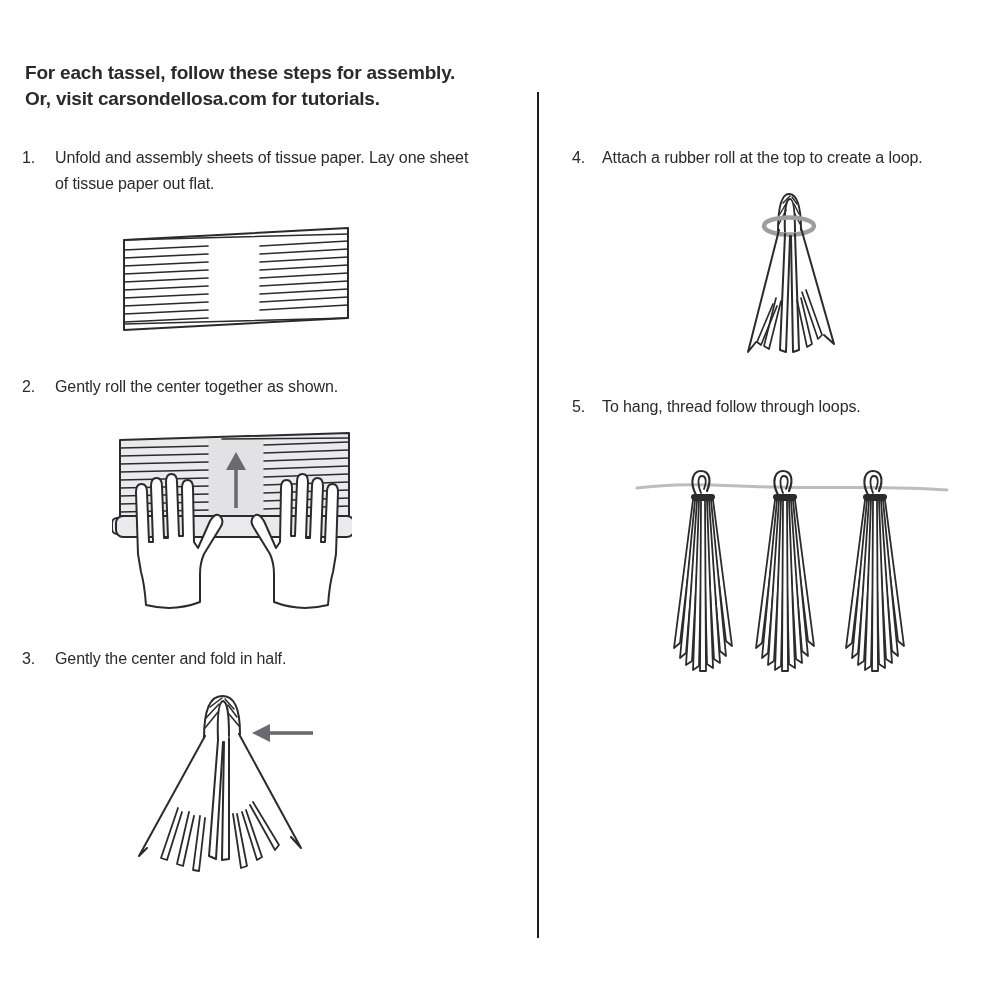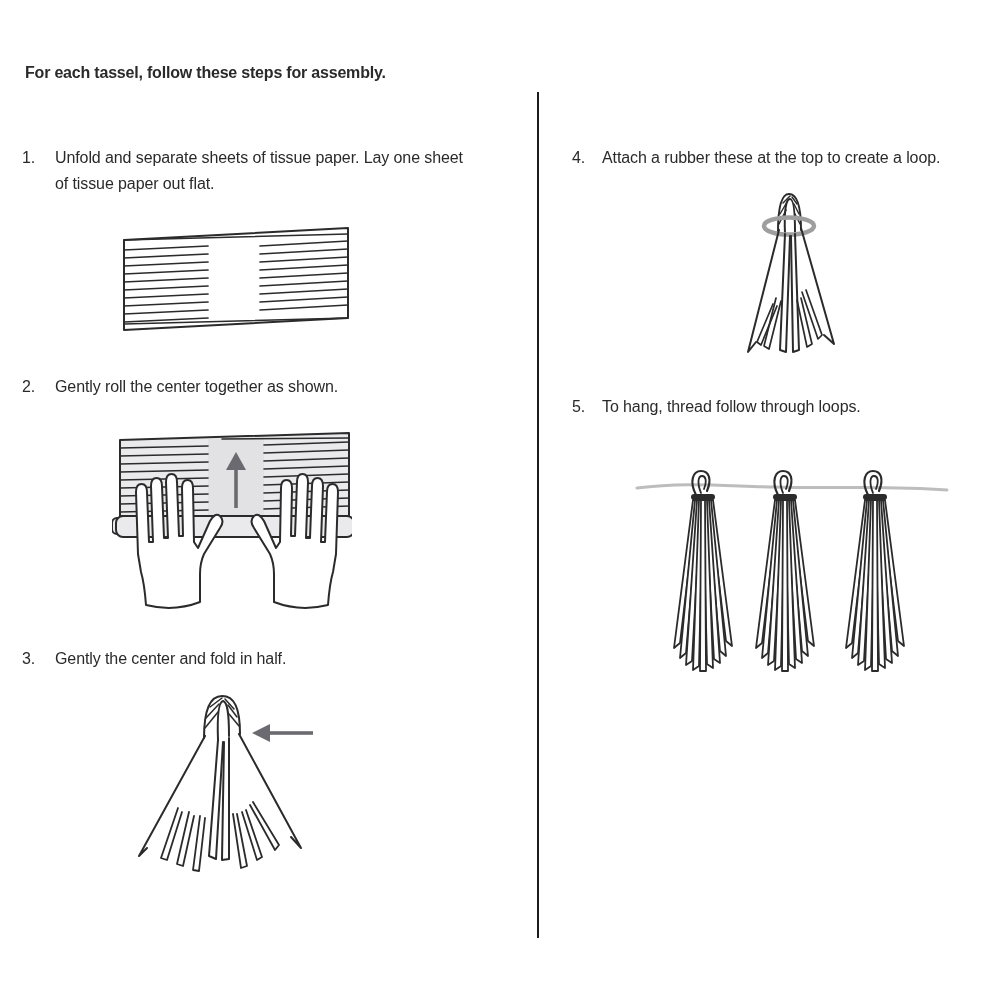--- a/index.html
+++ b/index.html
@@ -2,21 +2,21 @@
 <html><head>
 <meta charset="utf-8">
 <style>
   html,body{margin:0;padding:0;background:#fff;}
   .page{
     position:relative;width:1000px;height:1000px;background:#ffffff;
     font-family:"Liberation Sans",sans-serif;color:#2a2a2a;overflow:hidden;
   }
   .hdr{
     position:absolute;left:25px;top:60px;
-    font-weight:bold;font-size:16px;line-height:26px;letter-spacing:-0.2px;
+    font-weight:bold;font-size:19px;line-height:26px;letter-spacing:-0.2px;
   }
   .divider{
     position:absolute;left:537px;top:92px;width:2px;height:846px;background:#1c1c1c;
   }
   .step{
     position:absolute;display:flex;font-size:16px;line-height:26px;letter-spacing:-0.1px;
   }
   .step .num{flex:0 0 33px;}
   .step.right .num{flex:0 0 30px;}
   .step .txt{flex:1 1 auto;}
@@ -33,27 +33,28 @@
   .f5{left:635px;top:468px;width:315px;height:205px;}
   figure svg{display:block;width:100%;height:100%;}
 </style>
 </head>
 <body>
 
 <div class="page">
 
   <div class="hdr">
     <div>For each tassel, follow these steps for assembly.</div>
+    <div>Or, visit carsondellosa.com for tutorials.</div>
   </div>
 
   <div class="divider"></div>
 
   <div class="step s1">
     <span class="num">1.</span>
-    <span class="txt">Unfold and separate sheets of tissue paper. Lay one sheet of tissue paper out flat.</span>
+    <span class="txt">Unfold and assembly sheets of tissue paper. Lay one sheet of tissue paper out flat.</span>
   </div>
   <figure class="f1">
     <svg viewBox="0 0 232 115">
       <g fill="none" stroke="#2b2b2b" stroke-width="2" stroke-linecap="round" stroke-linejoin="round">
         <path d="M4,20 L228,8 L228,98 L4,110 Z" fill="#ffffff"></path>
         <path d="M4,20 L228,14" stroke-width="1.6"></path>
         <path d="M4,104 L228,98" stroke-width="1.6"></path>
         <g stroke-width="1.7">
           <path d="M4,30 L88,26"></path>
             <path d="M4,38 L88,34"></path>
@@ -160,21 +161,21 @@
         <g stroke="none" fill="#6a6a70">
           <rect x="135" y="41.2" width="45" height="3.6"></rect>
           <polygon points="119,43 137,34 137,52"></polygon>
         </g>
       </g>
     </svg>
   </figure>
 
   <div class="step s4 right">
     <span class="num">4.</span>
-    <span class="txt">Attach a rubber these at the top to create a loop.</span>
+    <span class="txt">Attach a rubber roll at the top to create a loop.</span>
   </div>
   <figure class="f4">
     <svg viewBox="0 0 110 172">
       <g fill="none" stroke="#2b2b2b" stroke-width="2" stroke-linecap="round" stroke-linejoin="round">
         <path d="M38,40 C38,13 42,2 49,2 C56,2 61,12 61,38"></path>
         <path d="M45,42 C44,18 46,7 50,7 C53,7 55,16 55,40"></path>
         <g stroke-width="1.4">
           <path d="M39,32 L46,18"></path>
             <path d="M40,22 L47,10"></path>
             <path d="M43,11 L50,4"></path>

